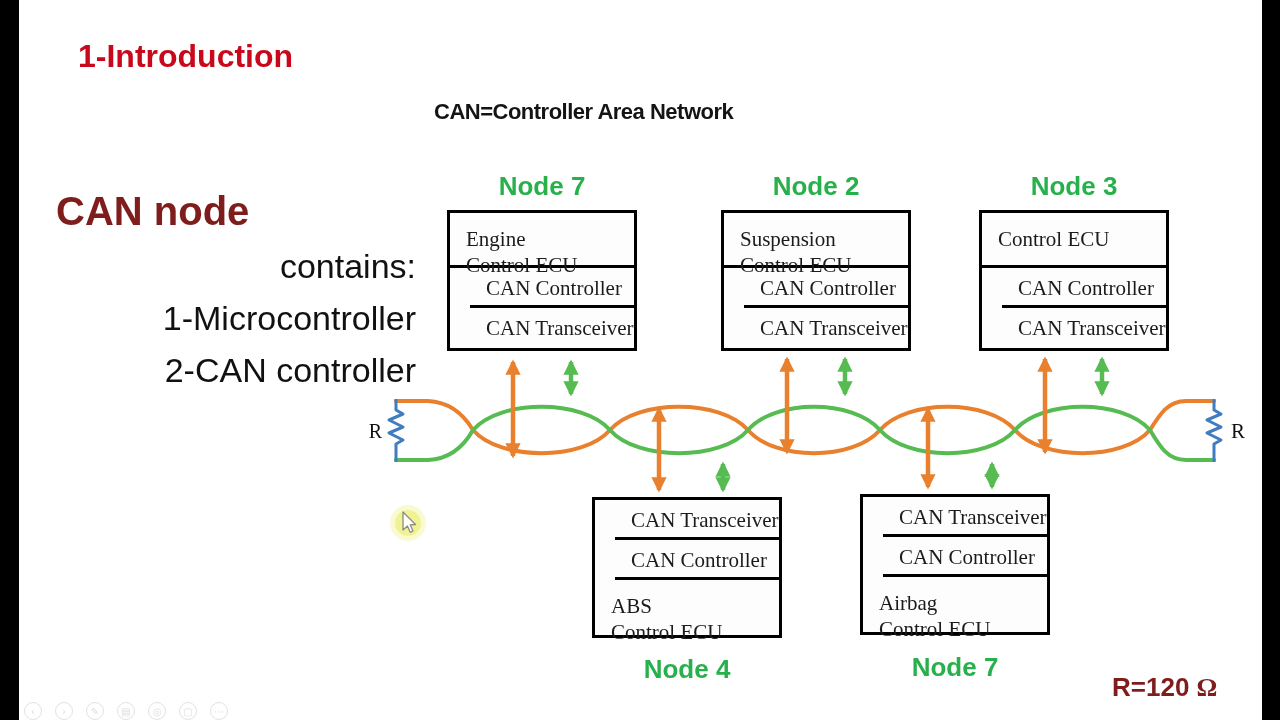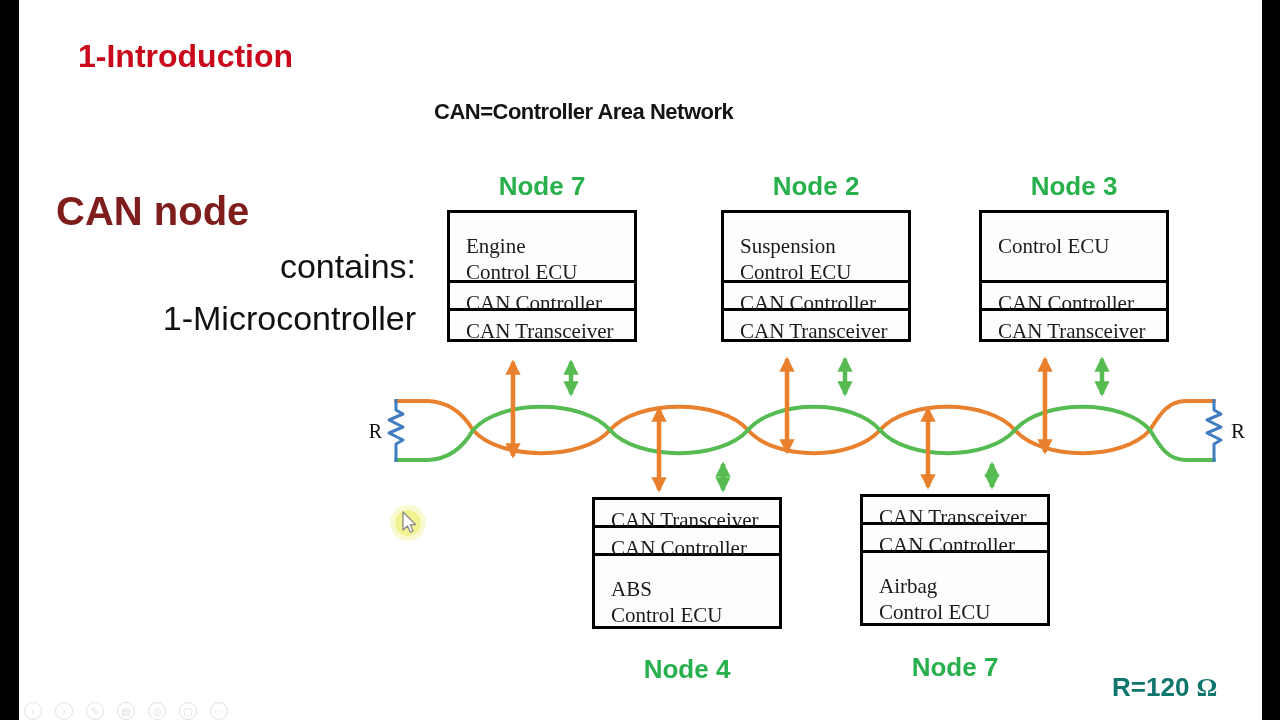--- a/index.html
+++ b/index.html
@@ -15,26 +15,26 @@
   #subtitle{left:434px;top:99px;font-size:22px;font-weight:bold;color:#141414;letter-spacing:-0.5px;}
   #left-block{left:56px;top:182px;width:360px;}
   #left-heading{font-size:40px;font-weight:bold;color:#7f1d1d;line-height:58px;}
   .left-line{font-size:34px;color:#111;line-height:52px;white-space:nowrap;text-align:right;}
   .node-box{
     position:absolute;width:190px;border:3px solid #000;background:#fdfdfd;
     box-sizing:border-box;font-family:"Liberation Serif",serif;color:#1b1b1b;
   }
   .nrow{border-bottom:3px solid #000;padding-left:16px;font-size:21px;box-sizing:border-box;}
   .nrow:last-child{border-bottom:none;}
-  .row-2line{height:70px;line-height:26px;padding-top:20px;}
-  .row-1line{height:28px;line-height:40px;white-space:nowrap;}
+  .row-2line{height:55px;line-height:26px;padding-top:13px;}
+  .row-1line{height:40px;line-height:40px;white-space:nowrap;margin-left:20px;}
   .node-label{
     position:absolute;width:190px;text-align:center;font-size:26px;font-weight:bold;color:#28b04c;
   }
-  #termination-note{left:1112px;top:672px;font-size:26px;font-weight:bold;color:#0f766e;}
+  #termination-note{left:1112px;top:672px;font-size:26px;font-weight:bold;color:#7f1d1d;}
   #termination-note .omega{font-family:"Liberation Serif",serif;}
   #bus-svg{position:absolute;left:0;top:0;pointer-events:none;}
   #cursor{position:absolute;left:388px;top:503px;pointer-events:none;}
   #player-toolbar{
     position:absolute;left:24px;top:702px;display:flex;gap:13px;
   }
   .tool-circle{
     width:18px;height:18px;border-radius:50%;border:1.5px solid #e2e2e2;
     color:#dedede;font-size:10px;line-height:17px;text-align:center;background:#fff;
     box-sizing:border-box;
@@ -46,20 +46,21 @@
 <div class="letterbox" id="bar-left"></div>
 <div class="letterbox" id="bar-right"></div>
 
 <div class="abs" id="title">1-Introduction</div>
 <div class="abs" id="subtitle">CAN=Controller Area Network</div>
 
 <div class="abs" id="left-block">
   <div id="left-heading">CAN node</div>
   <div class="left-line">contains:</div>
   <div class="left-line">1-Microcontroller</div>
+  <div class="left-line">2-CAN controller</div>
 </div>
 
 <div class="node-label" style="left:447px;top:171px;">Node 7</div>
 <div class="node-label" style="left:721px;top:171px;">Node 2</div>
 <div class="node-label" style="left:979px;top:171px;">Node 3</div>
 
 <div class="node-box" style="left:447px;top:210px;">
   <div class="nrow row-2line">
     <div>Engine</div>
     <div>Control ECU</div>

